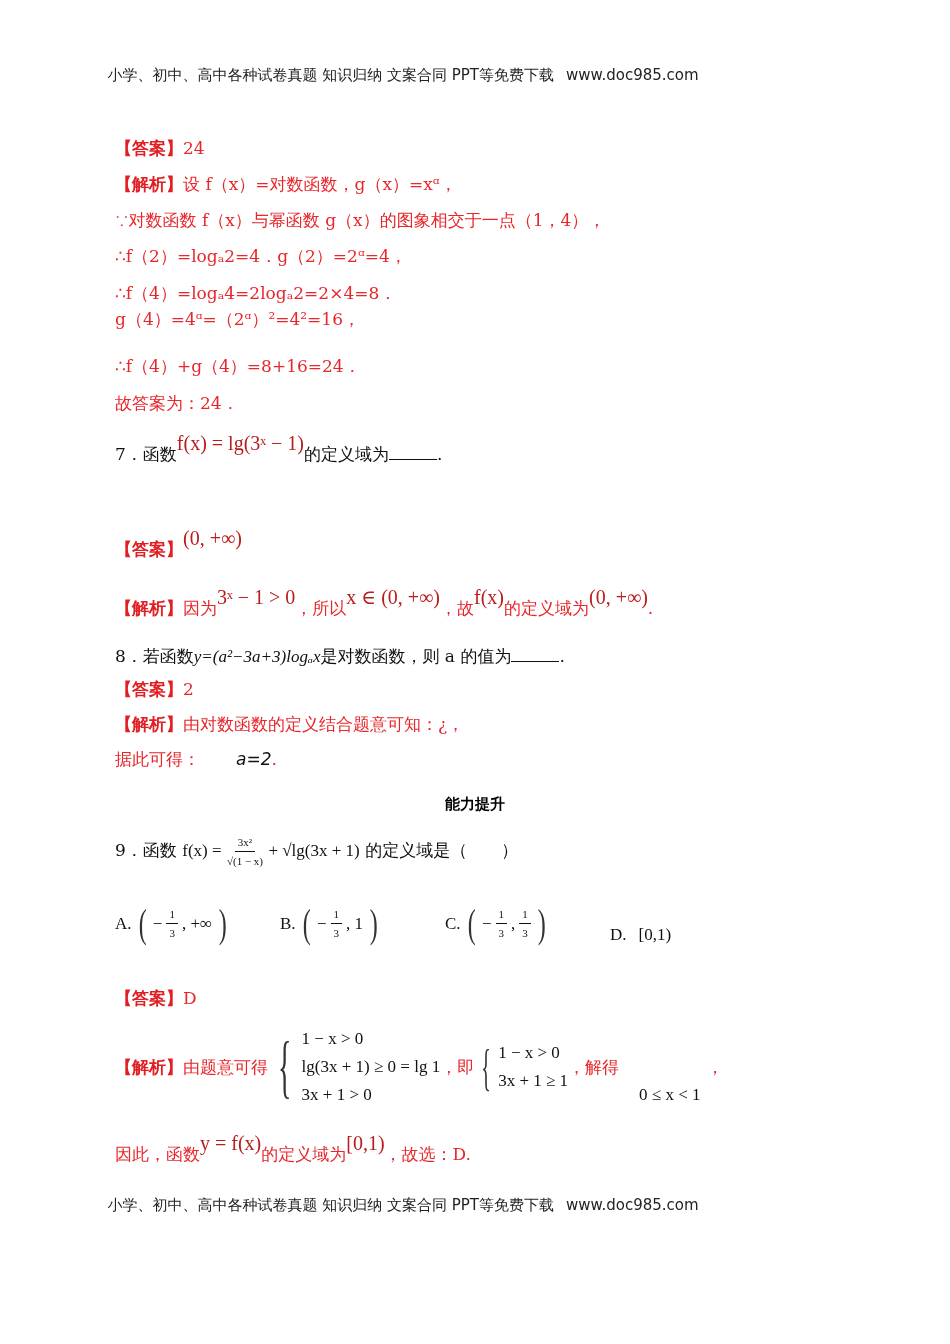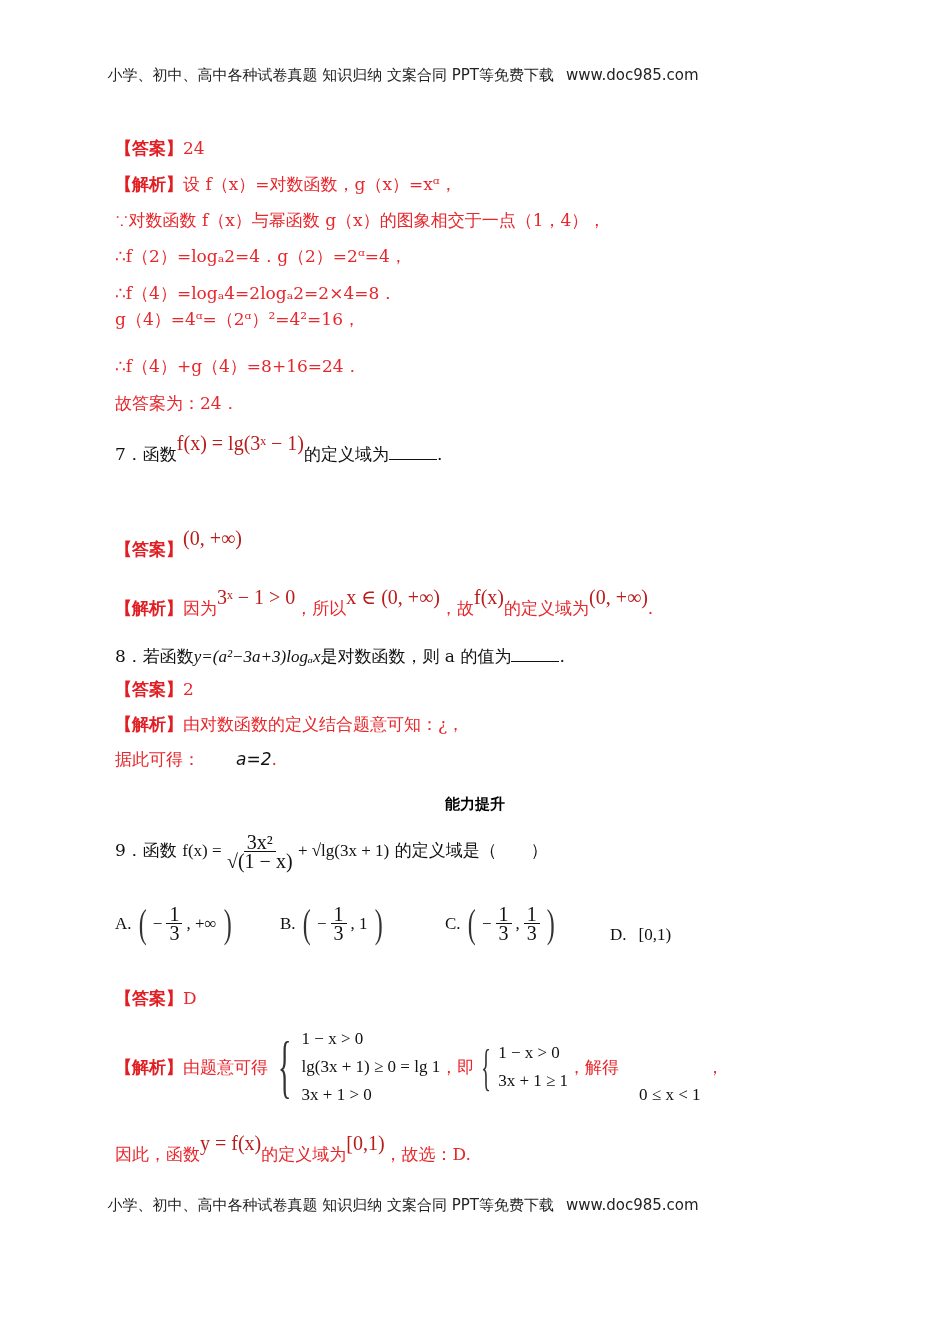--- a/index.html
+++ b/index.html
@@ -8,21 +8,21 @@
   .hf .url { margin-left:12px; }
   .line { position:absolute; left:115px; font-size:17px; white-space:nowrap; line-height:22px; }
   .red { color:#e8262b; }
   .black { color:#111; }
   .tag { color:#e01e23; font-weight:bold; }
   .math { font-family:"Liberation Serif","DejaVu Serif",serif; color:#111; }
   .mathsm { font-family:"Liberation Serif","DejaVu Serif",serif; color:#b91c1c; font-size:20px; position:relative; top:-10px; }
   i { font-style:italic; }
   .blank { display:inline-block; width:48px; border-bottom:1px solid #111; height:14px; }
   .section { position:absolute; left:0; width:950px; text-align:center; font-family:"DejaVu Sans","Liberation Sans",sans-serif; font-weight:bold; font-size:15px; }
-  .frac { display:inline-flex; flex-direction:column; align-items:center; vertical-align:middle; font-family:"Liberation Serif",serif; font-size:20px; line-height:18px; }
+  .frac { display:inline-flex; flex-direction:column; align-items:center; vertical-align:middle; font-family:"Liberation Serif",serif; font-size:11px; line-height:18px; }
   .frac .num { border-bottom:1px solid #111; padding:0 3px; }
   .paren { font-family:"Liberation Serif",serif; font-size:40px; font-weight:100; vertical-align:middle; color:#333; transform:scaleX(0.6); display:inline-block; }
   .opt { position:absolute; top:900px; font-family:"Liberation Serif",serif; font-size:17px; display:flex; align-items:center; gap:4px; color:#111; }
   .sys { display:inline-flex; align-items:center; vertical-align:middle; font-family:"Liberation Serif",serif; color:#111; }
   .brace { font-size:70px; font-weight:100; transform:scaleX(0.4); display:inline-block; line-height:70px; color:#333; }
   .sys .rows { display:flex; flex-direction:column; font-size:17px; line-height:28px; }
 </style>
 </head>
 <body>
 

